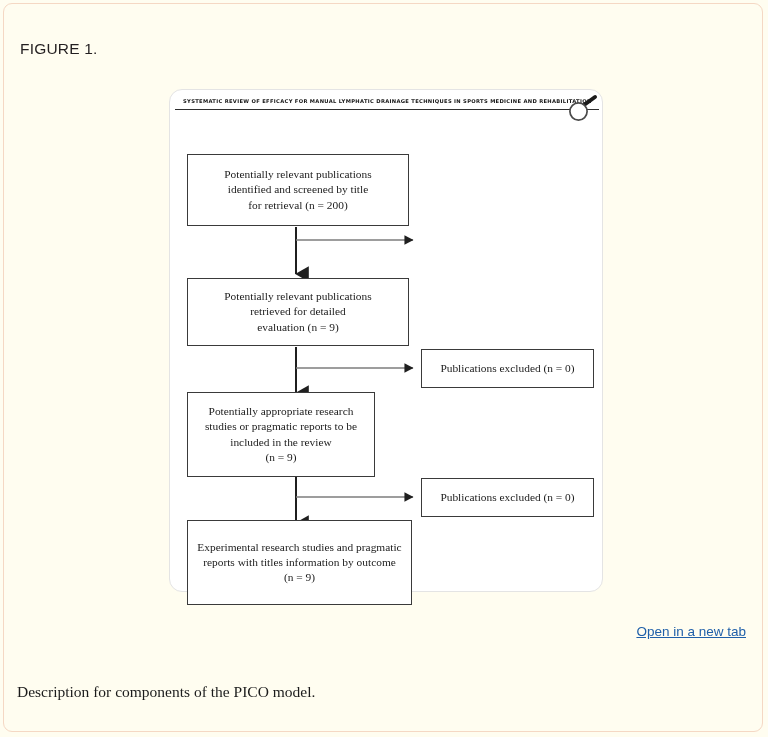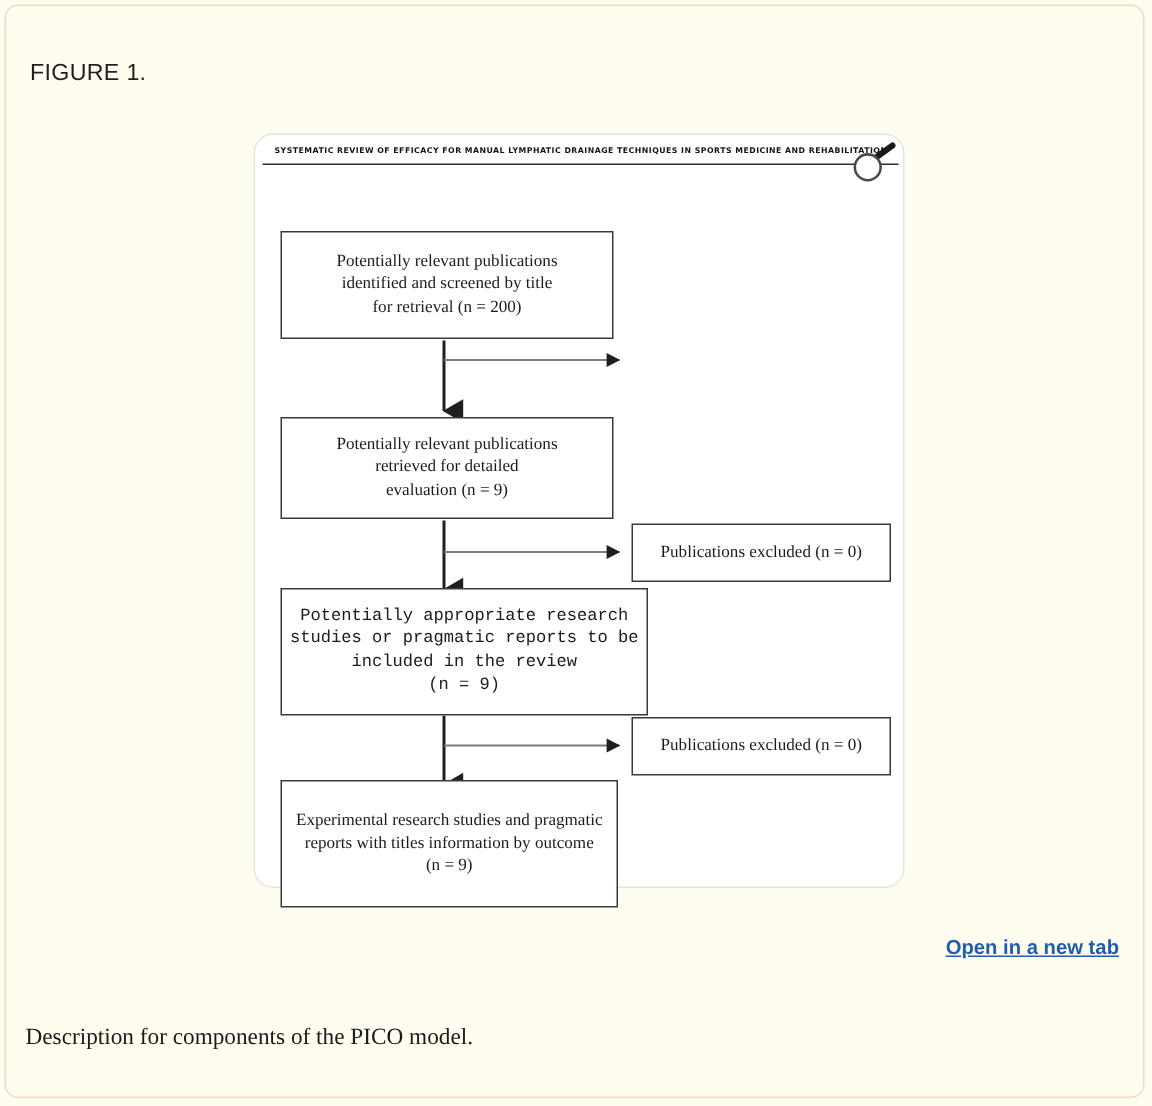--- a/index.html
+++ b/index.html
@@ -120,21 +120,20 @@
 
   
   .open-tab-link {
     position: absolute;
     right: 16px;
     top: 620px;
     font-size: 13.5px;
     color: #1f5fa9;
     text-decoration: underline;
     cursor: pointer;
-    font-weight: bold;
   }
   .caption {
     position: absolute;
     left: 13px;
     top: 679px;
     font-family: "Liberation Serif", serif;
     font-size: 15.5px;
     color: #1b1b1b;
   }
 </style>
@@ -188,21 +187,21 @@
       <div class="node" style="left:17px; top:188px; width:222px; height:68px;">
         <span class="node-line">Potentially relevant publications</span>
         <span class="node-line">retrieved for detailed</span>
         <span class="node-line">evaluation (n = 9)</span>
       </div>
 
       <div class="node" style="left:251px; top:259px; width:173px; height:39px;">
         <span class="node-line">Publications excluded (n = 0)</span>
       </div>
 
-      <div class="node" style="left:17px; top:302px; width:245px; height:85px;font-family:Liberation Mono, monospace;">
+      <div class="node" style="left:17px; top:302px; width:188px; height:85px;">
         <span class="node-line">Potentially appropriate research</span>
         <span class="node-line">studies or pragmatic reports to be</span>
         <span class="node-line">included in the review</span>
         <span class="node-line">(n = 9)</span>
       </div>
 
       <div class="node" style="left:251px; top:388px; width:173px; height:39px;">
         <span class="node-line">Publications excluded (n = 0)</span>
       </div>
 

